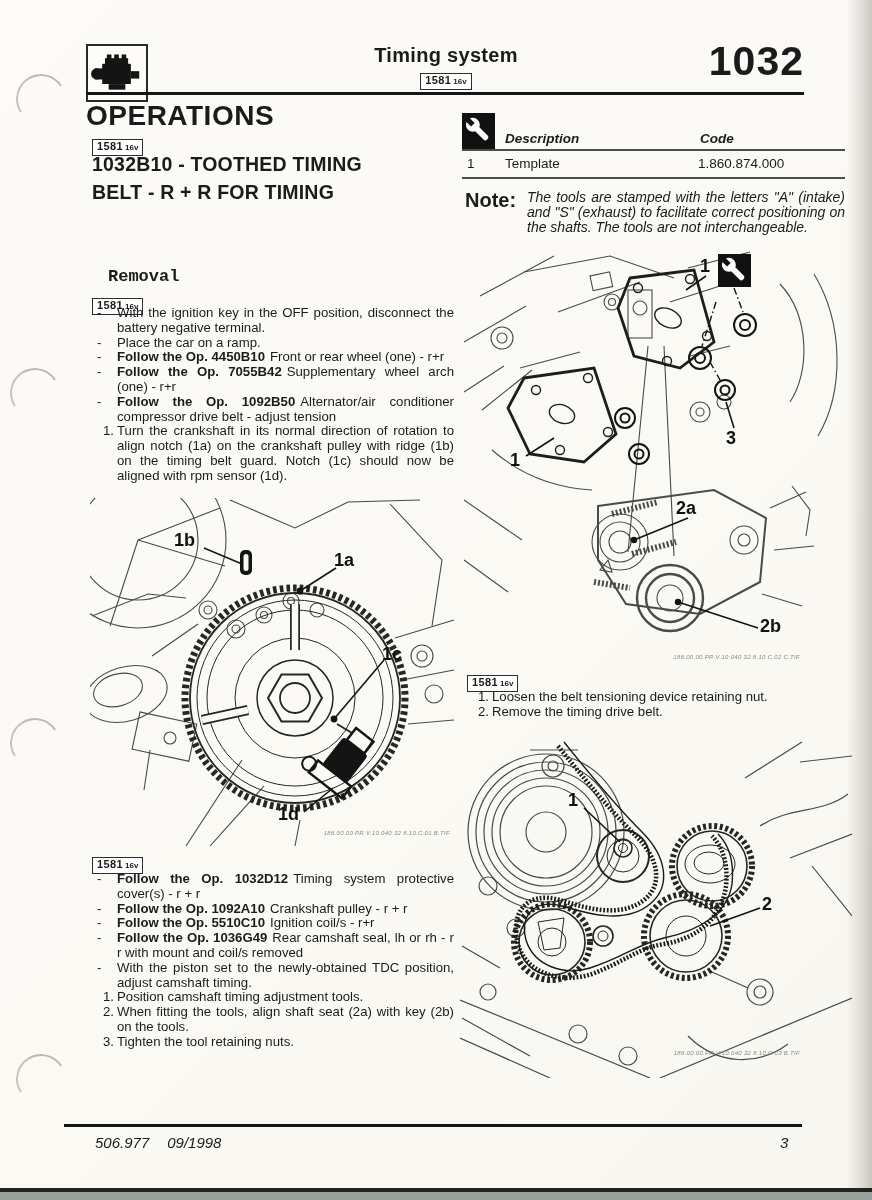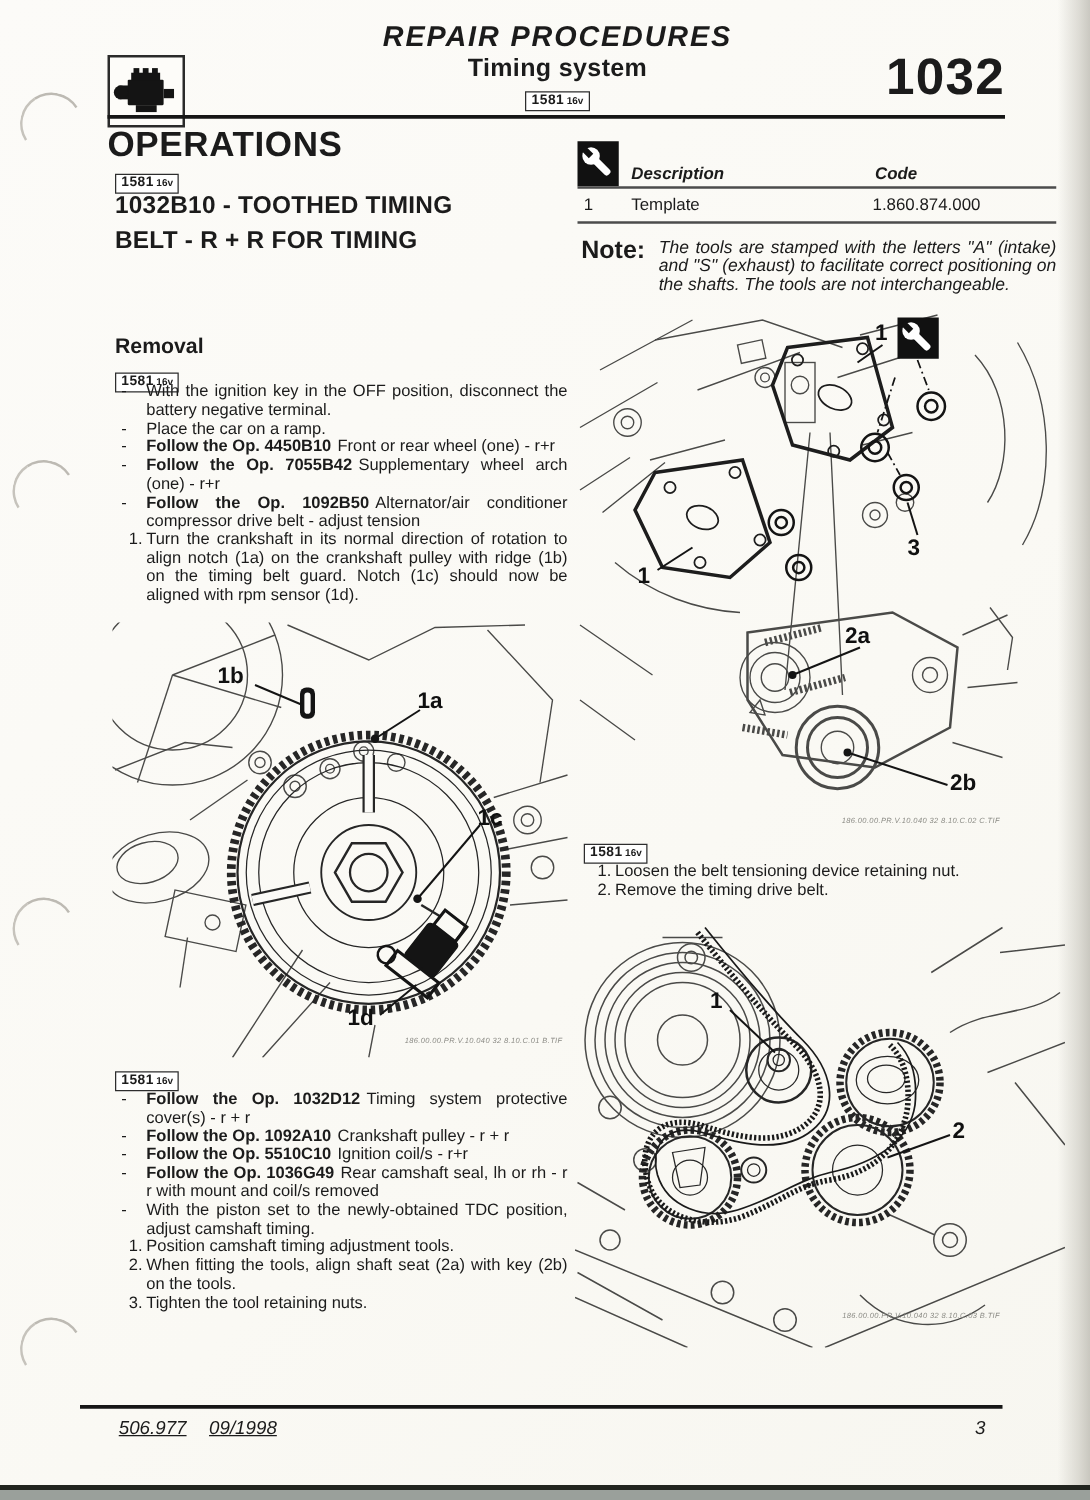--- a/index.html
+++ b/index.html
@@ -49,21 +49,21 @@
   .wrench-box{position:absolute;background:#111;}
   
   .note-label{position:absolute;font-size:20px;font-weight:700;}
   .note-text{position:absolute;font-size:14px;line-height:14.8px;font-style:italic;text-align:justify;}
   
   .fig{position:absolute;}
   .figlab{position:absolute;font-weight:700;font-size:18px;color:#101010;}
   .cap{position:absolute;font-size:6px;font-style:italic;color:#8a8a84;letter-spacing:.3px;text-align:right;}
   
   .footrule{position:absolute;left:64px;top:1124px;width:738px;height:3px;background:#161616;}
-  .foot-ref{position:absolute;left:95px;top:1134px;font-size:15px;font-style:italic;text-decoration:underline;}
+  .foot-ref{position:absolute;left:95px;top:1134px;font-size:15px;font-style:italic;}
   .foot-ref span{margin-right:18px;}
   .foot-brand{position:absolute;left:300px;top:1131px;width:272px;text-align:center;
         font-size:21px;font-weight:700;font-style:italic;letter-spacing:-.3px;}
   .foot-page{position:absolute;left:780px;top:1134px;font-size:15px;font-style:italic;}
 </style>
 </head>
 <body>
 
 <svg width="0" height="0" style="position:absolute">
   <symbol id="wrench-glyph" viewBox="0 0 33 33" width="33" height="33">
@@ -92,39 +92,38 @@
         <rect x="18" y="7" width="5" height="5"></rect>
           <rect x="26" y="7" width="5" height="5"></rect>
           <rect x="34" y="7" width="5" height="5"></rect>
         <rect x="5" y="22" width="9" height="12"></rect>
         <circle cx="7" cy="28" r="6"></circle>
         <rect x="44" y="25" width="9" height="8"></rect>
         <rect x="20" y="39" width="18" height="6"></rect>
       </g>
     </svg>
   </div>
-  <div class="h-repair">REPAIR PROCEDURES</div>
   <div class="h-timing">Timing system</div>
   <div class="h-badge">
     <span class="vbadge"><b>1581</b><small>16v</small></span>
   </div>
   <div class="h-1032">1032</div>
   <div class="toprule"></div>
   <div class="h-ops">OPERATIONS</div>
 
   <div class="abs" style="left:92px;top:136px;">
     <span class="vbadge"><b>1581</b><small>16v</small></span>
   </div>
 
   <div class="proc-title">
     <div>1032B10 - TOOTHED TIMING</div>
     <div>BELT - R + R FOR TIMING</div>
   </div>
 
-  <div class="subhead" style="left:92px;top:267px;">Removal</div>
+  <div class="subhead" style="left:108px;top:267px;font-family:Liberation Mono, monospace;">Removal</div>
 
   <div class="abs" style="left:92px;top:295px;">
     <span class="vbadge"><b>1581</b><small>16v</small></span>
   </div>
 
   <div class="list" style="left:92px;top:306px;width:362px;">
     <div class="li">
         <span class="m">-</span>
         <span class="t"><span>With the ignition key in the OFF position, disconnect the battery negative terminal.</span></span>
       </div>

